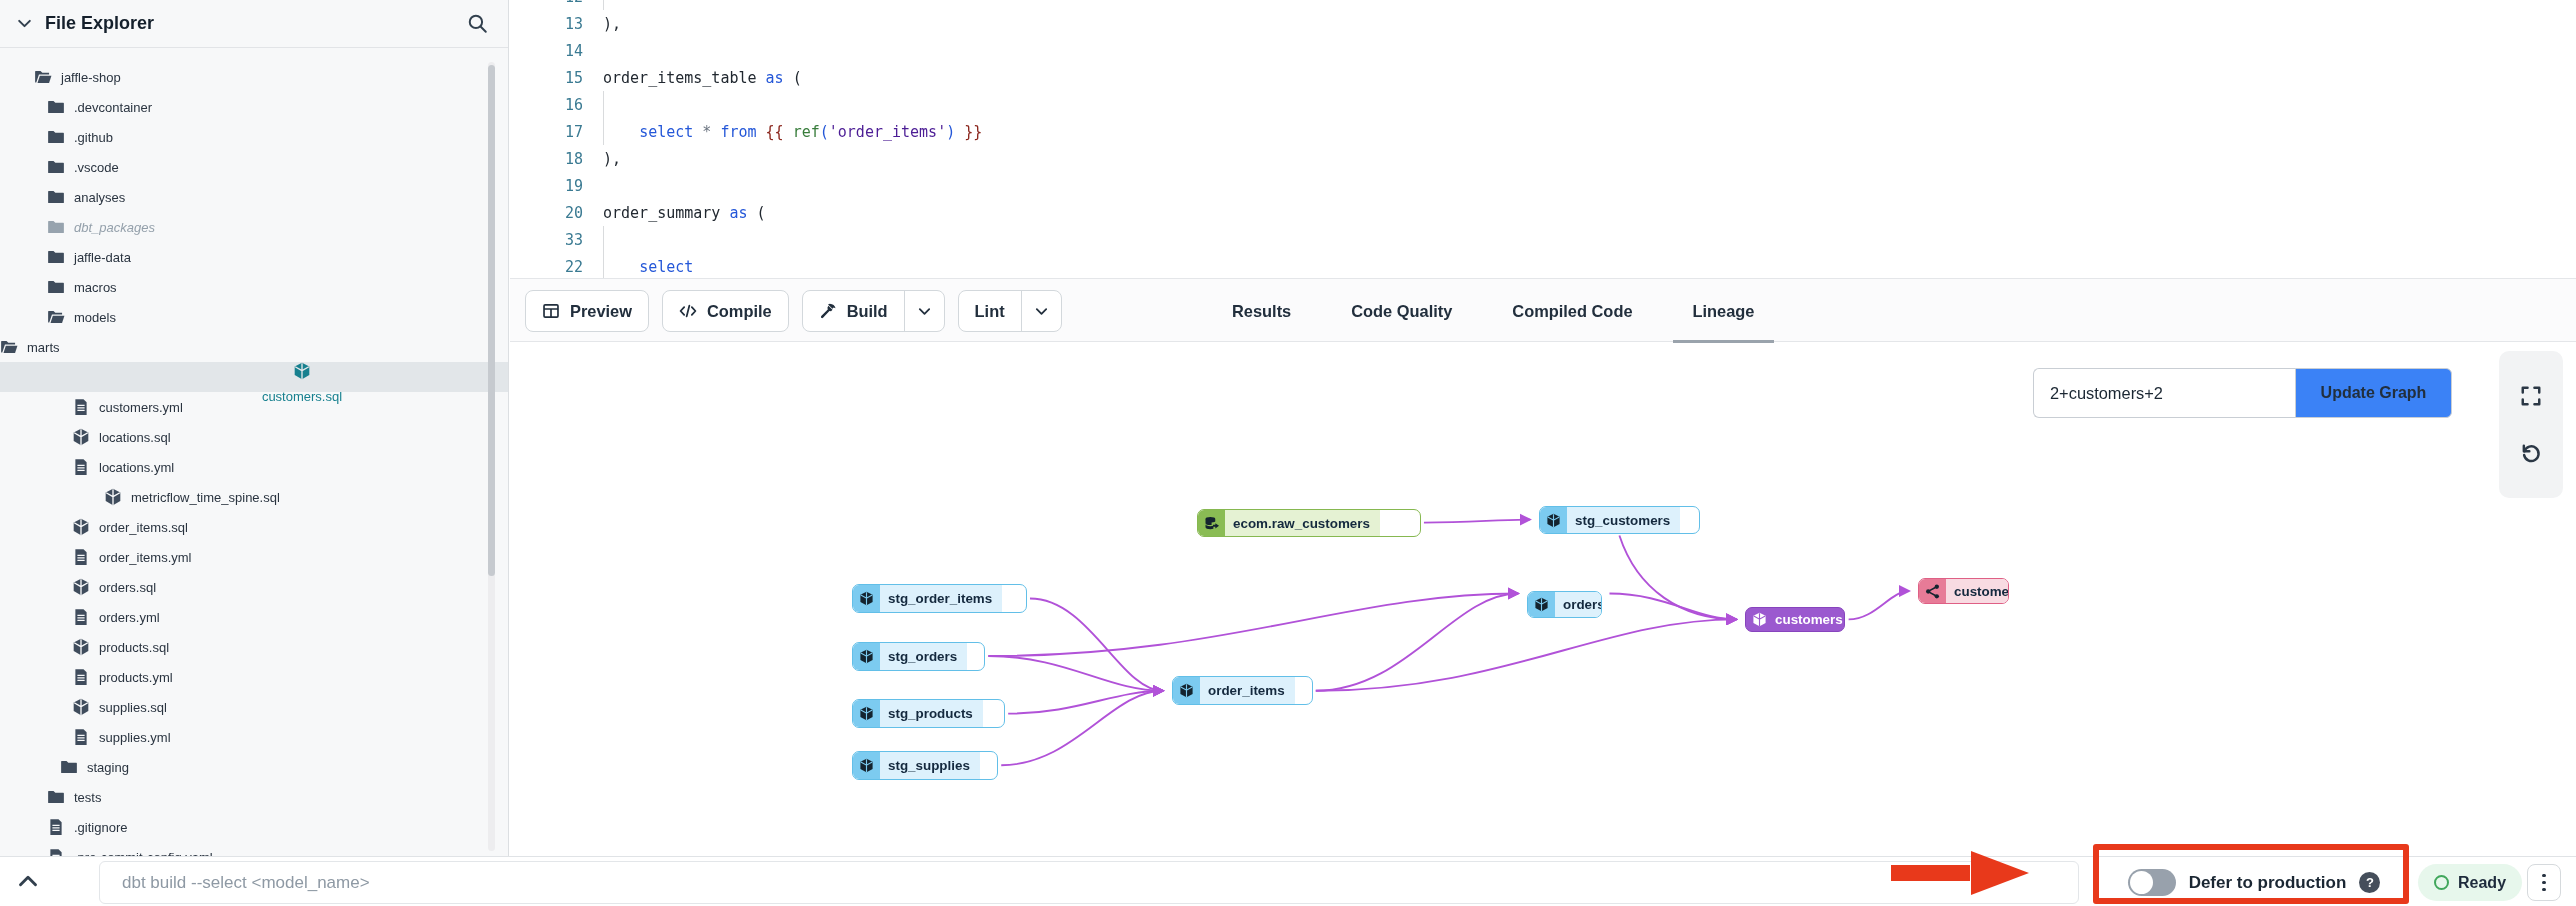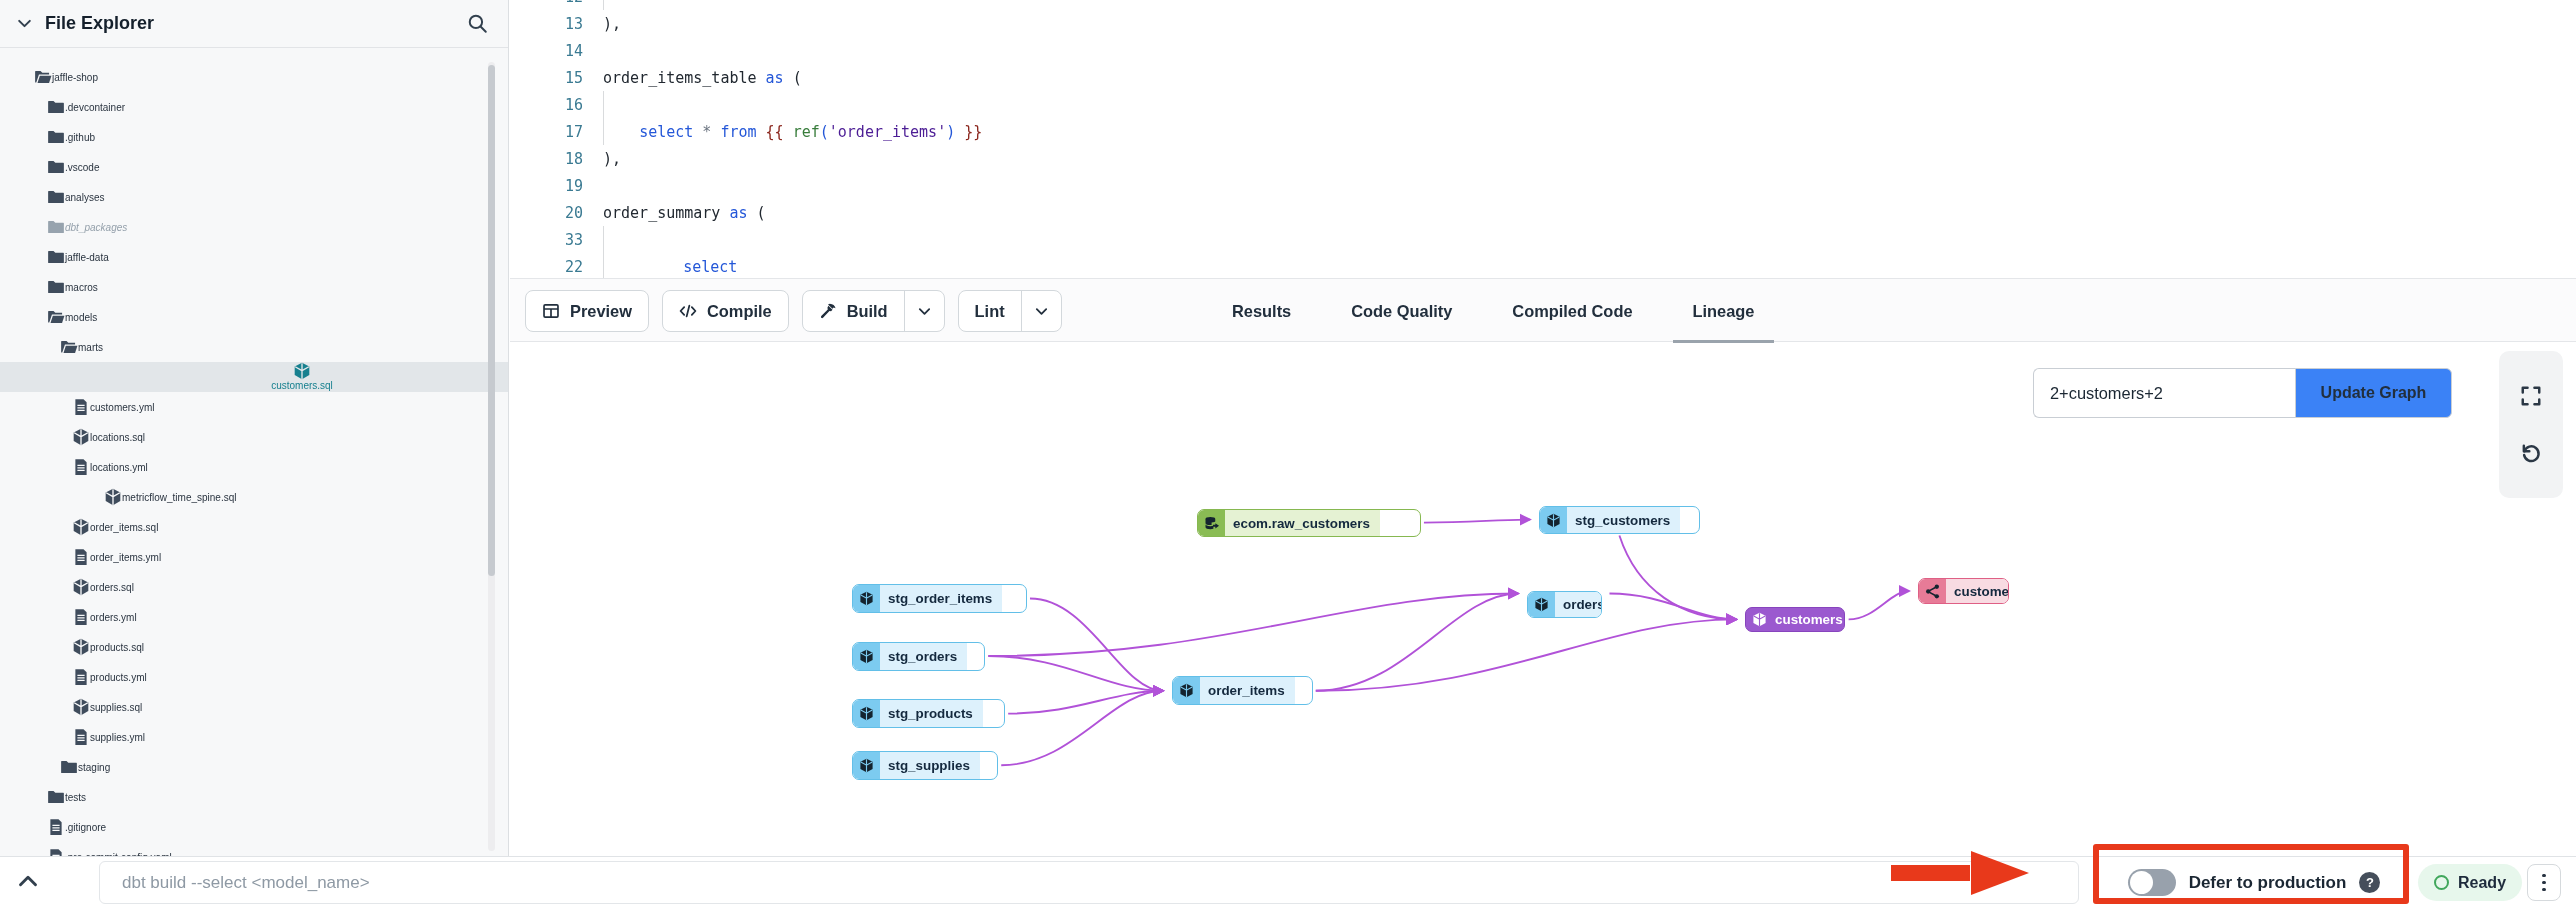--- a/index.html
+++ b/index.html
@@ -8,21 +8,21 @@
   .app { position:relative; width:2576px; height:907px; }
 
   
   .sidebar { position:absolute; left:0; top:0; width:509px; height:907px;
     background:#f7f8f9; border-right:1px solid #dcdfe2; }
   .fx-header { height:48px; display:flex; align-items:center; gap:12px;
     padding:0 20px 0 16px; border-bottom:1px solid #e2e4e7; }
   .fx-title { font-size:18px; font-weight:700; color:#15202c; flex:1; }
   .icon { display:inline-flex; align-items:center; justify-content:center; }
   .tree { position:absolute; top:48px; left:0; right:0; bottom:0; overflow:hidden; padding-top:14px; }
-  .trow { height:30px; display:flex; align-items:center; font-size:10px;
+  .trow { height:30px; display:flex; align-items:center; gap:9px; font-size:13px;
     color:#2a3440; cursor:pointer; white-space:nowrap; }
   .trow.muted { color:#94a0ab; font-style:italic; }
   .trow.selected { background:#e2e6e9; color:#17808f; }
   .trow .icon svg { width:18px; height:18px; }
   .sb-track { position:absolute; right:13px; top:62px; width:7px; height:789px;
     background:#ededef; border-radius:4px; }
   .sb-thumb { position:absolute; right:13px; top:65px; width:7px; height:511px;
     background:#c6cacf; border-radius:4px; }
 
   
@@ -205,21 +205,21 @@
         </div>
         <div class="trow" style="padding-left: 47px;">
           <span class="icon">
             <svg viewBox="0 0 16 16" fill="#3f4c5c">
               <path d="M1.5 2.6h4.3l1.6 1.7h6v1.5H4.4L2 12.9h-.5c-.3 0-.5-.2-.5-.5V3.1c0-.3.2-.5.5-.5Z"></path>
               <path d="M5.2 6.8h10.3l-2.1 6.6H3.1Z"></path>
             </svg>
           </span>
           <span>models</span>
         </div>
-        <div class="trow" style="padding-left: 60px;">
+        <div class="trow" style="">
           <span class="icon">
             <svg viewBox="0 0 16 16" fill="#3f4c5c">
               <path d="M1.5 2.6h4.3l1.6 1.7h6v1.5H4.4L2 12.9h-.5c-.3 0-.5-.2-.5-.5V3.1c0-.3.2-.5.5-.5Z"></path>
               <path d="M5.2 6.8h10.3l-2.1 6.6H3.1Z"></path>
             </svg>
           </span>
           <span>marts</span>
         </div>
         <div class="trow selected" style="padding-left: 96px; flex-direction: column;">
           <span class="icon">
@@ -416,21 +416,21 @@
         </div>
         <div class="crow" style="top: 199px;">
           <span class="ln">20</span>
           <span class="ctext"><span>order_summary </span><span class="c-kw">as</span><span> (</span></span>
         </div>
         <div class="crow" style="top: 226px;">
           <span class="ln">33</span>
           <span class="ctext"></span>
           <span class="guide"></span>
         </div>
-        <div class="crow" style="top: 253px; gap: 44px;">
+        <div class="crow" style="top: 253px;">
           <span class="ln">22</span>
           <span class="ctext"><span>    </span><span class="c-kw">select</span></span>
           <span class="guide"></span>
         </div>
       </div>
 
     <div class="actionbar">
       <div class="btnrow" id="btn-row">
           <div class="abtn">
             <div class="seg">

